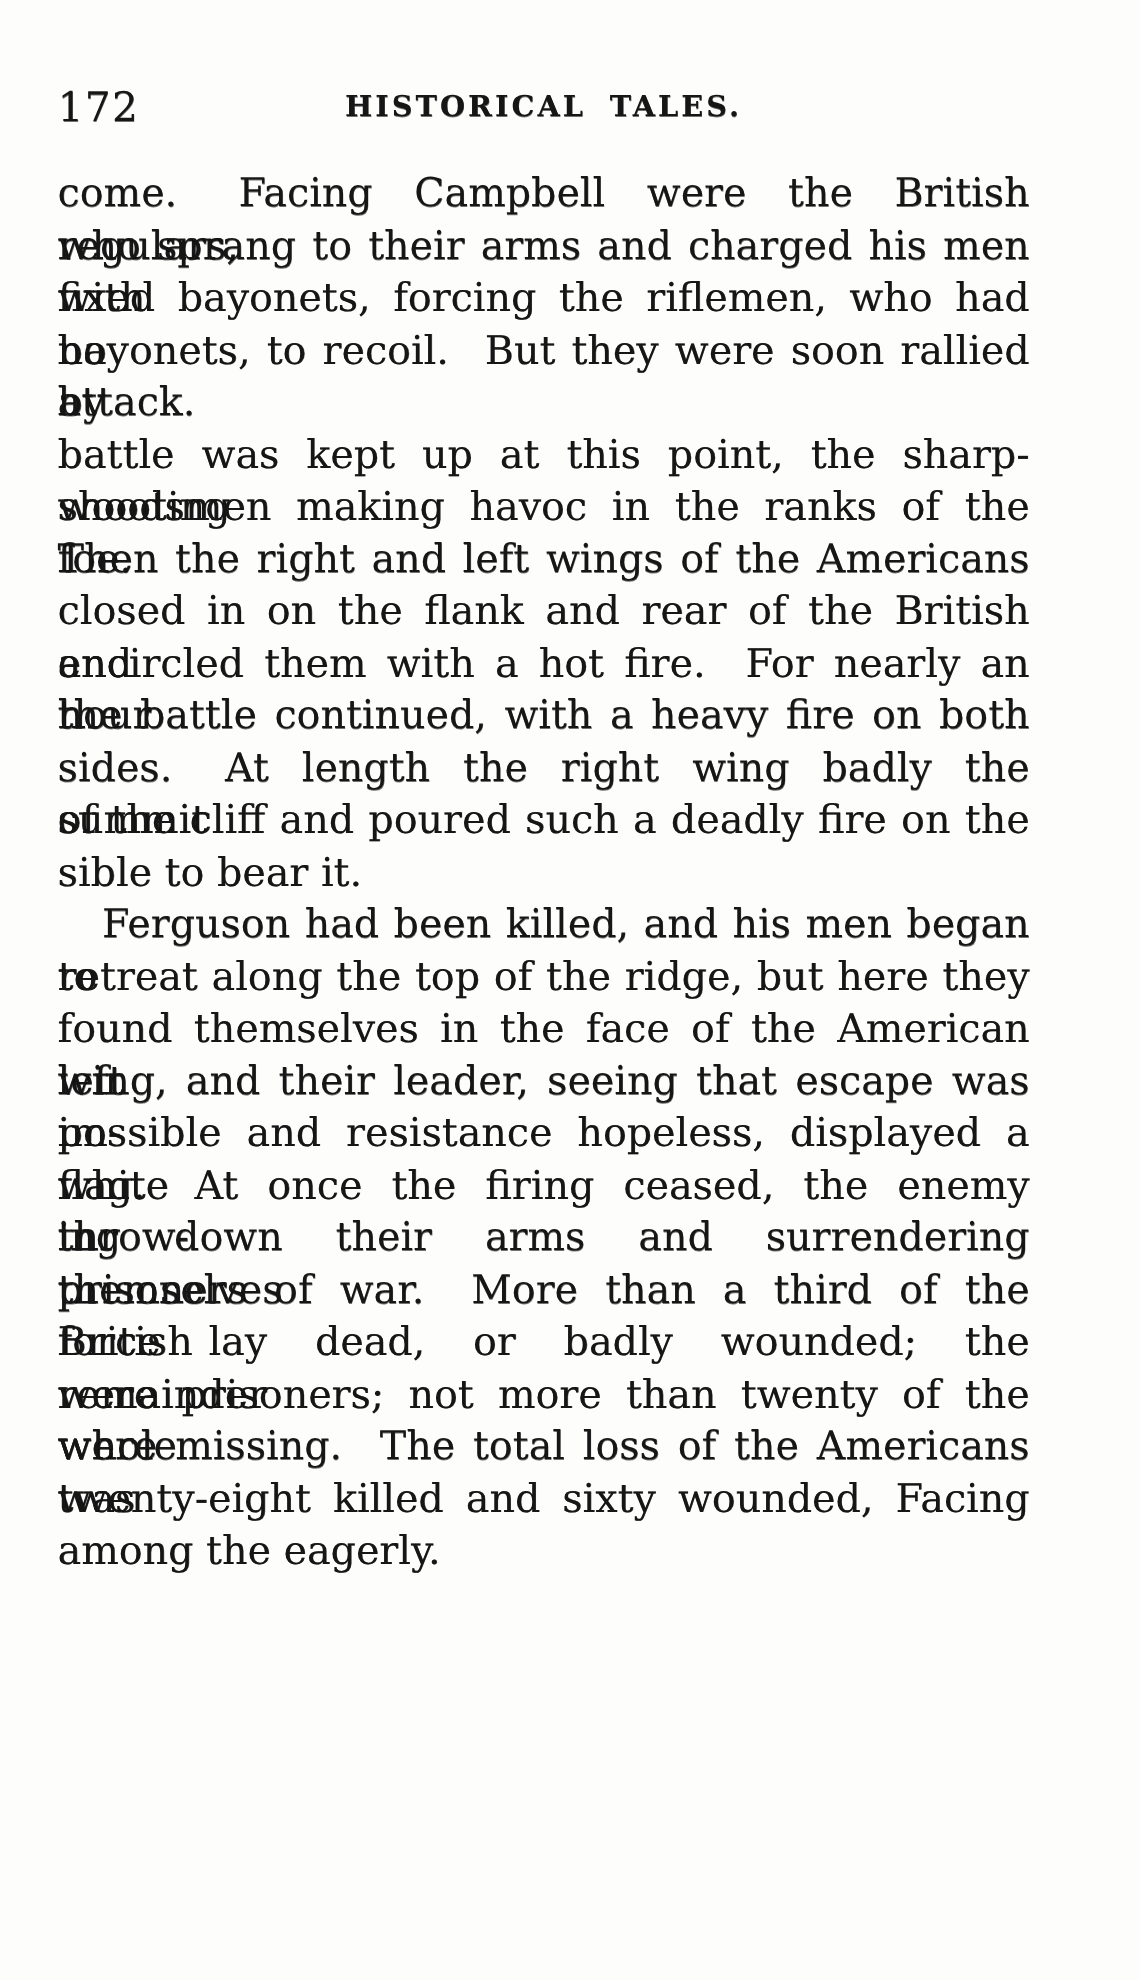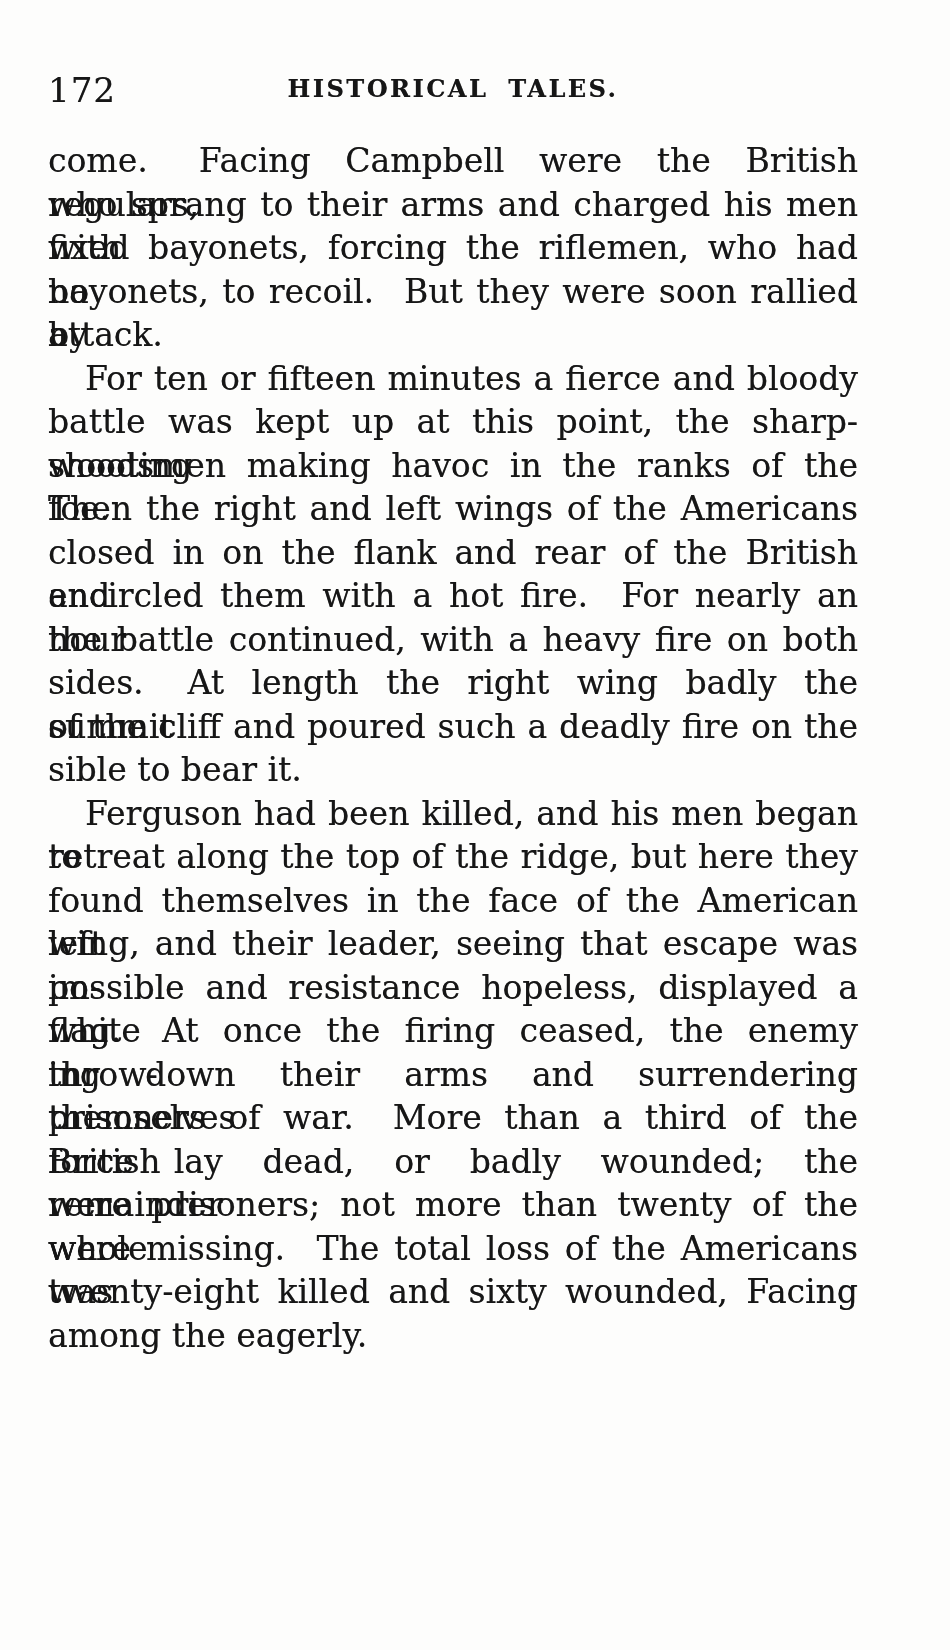--- a/index.html
+++ b/index.html
@@ -83,21 +83,20 @@
 
     <div class="para">
       <span class="line j">come.  Facing Campbell were the British regulars,</span>
       <span class="line j">who sprang to their arms and charged his men with</span>
       <span class="line j">fixed bayonets, forcing the riflemen, who had no</span>
       <span class="line j">bayonets, to recoil.  But they were soon rallied by</span>
       <span class="line last">attack.</span>
     </div>
 
     <div class="para">
-      <span class="line j indent">For ten or fifteen minutes a fierce and bloody</span>
       <span class="line j">battle was kept up at this point, the sharp-shooting</span>
       <span class="line j">woodsmen making havoc in the ranks of the foe.</span>
       <span class="line j">Then the right and left wings of the Americans</span>
       <span class="line j">closed in on the flank and rear of the British and</span>
       <span class="line j">encircled them with a hot fire.  For nearly an hour</span>
       <span class="line j">the battle continued, with a heavy fire on both</span>
       <span class="line j">sides.  At length the right wing badly the summit</span>
       <span class="line j">of the cliff and poured such a deadly fire on the</span>
       <span class="line last">sible to bear it.</span>
     </div>

